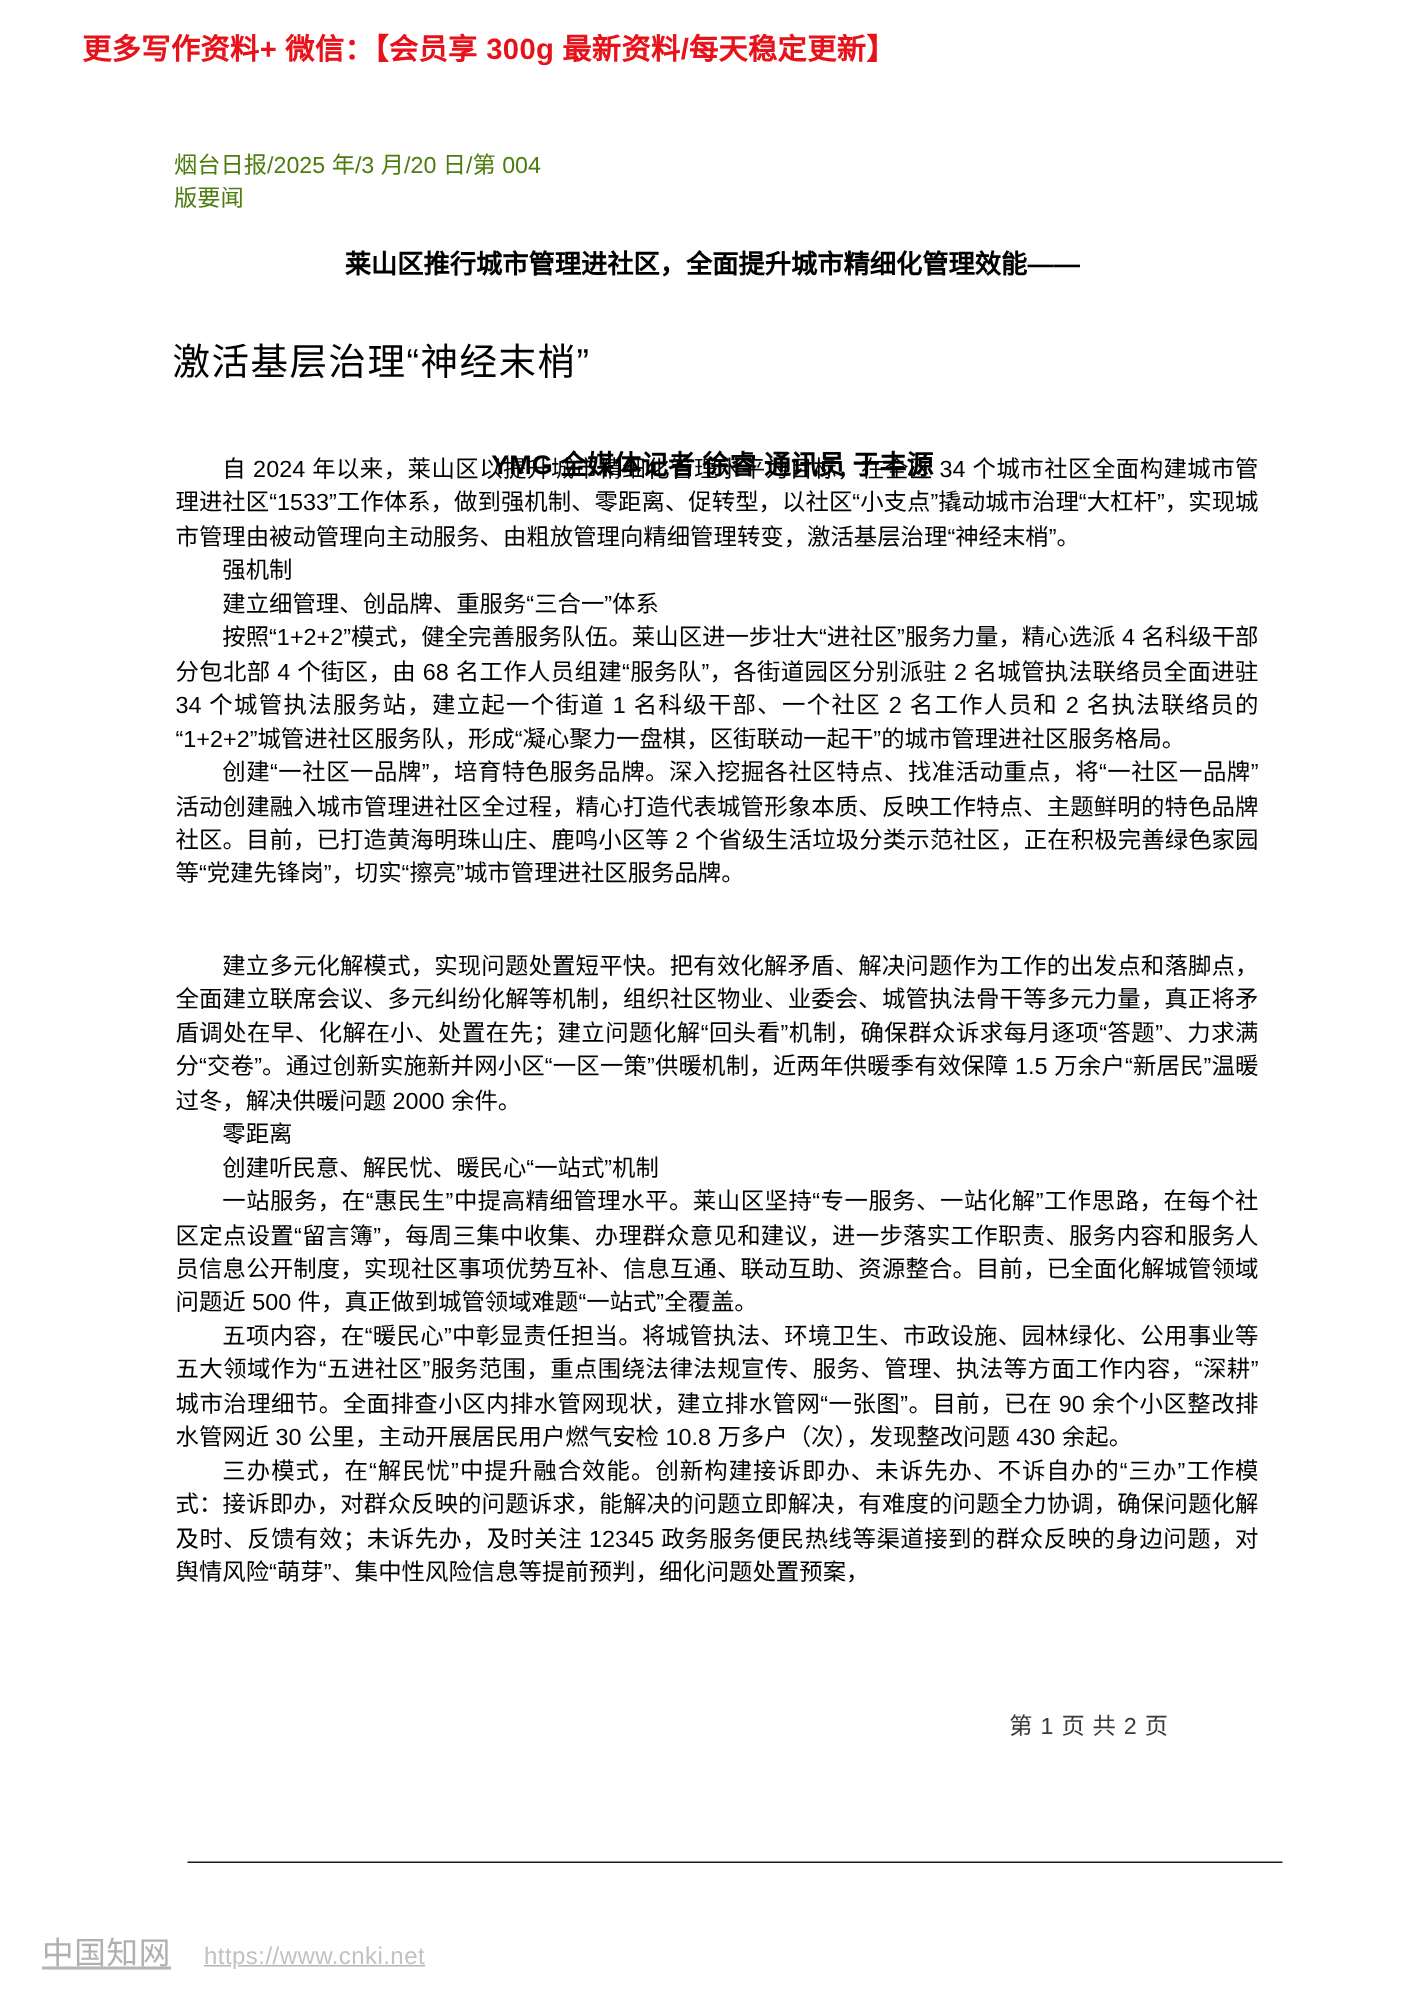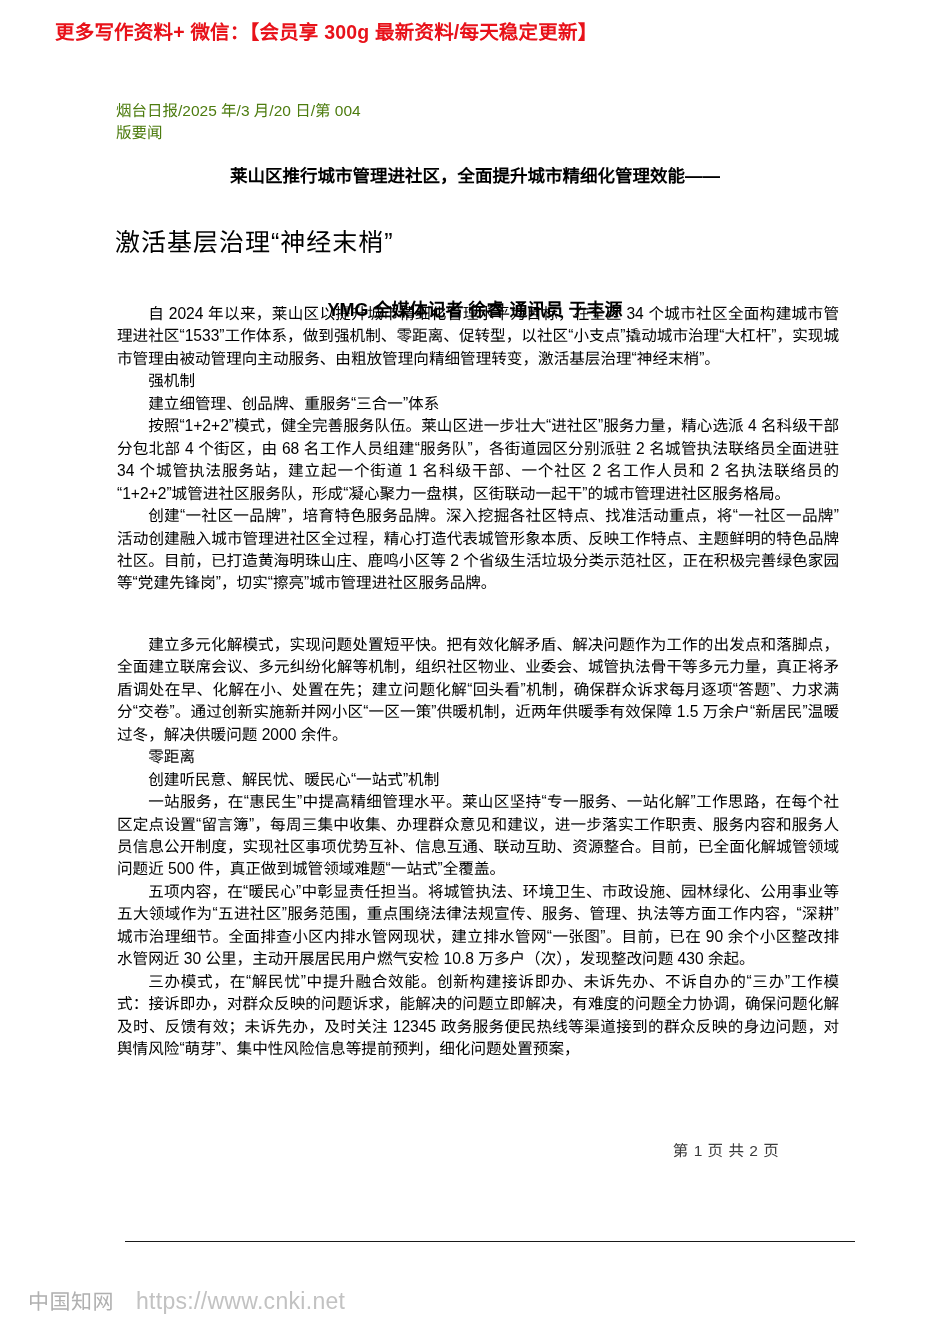--- a/index.html
+++ b/index.html
@@ -127,29 +127,30 @@
 
   
   .cnki-footer {
     position: absolute;
     left: 28px;
     top: 1285px;
     display: flex;
     align-items: baseline;
     gap: 22px;
     color: #b4b4b4;
+    text-decoration: underline;
   }
   .cnki-logo {
     font-size: 21px;
     letter-spacing: 0.5px;
     color: #b0b0b0;
     font-family: "DejaVu Sans", "Liberation Sans", sans-serif;
   }
   .cnki-url {
-    font-size: 23px;
+    font-size: 16px;
     color: #c2c2c2;
     letter-spacing: 0.3px;
     font-family: "Liberation Sans", sans-serif;
   }
 </style>
 </head>
 <body>
 
 <div class="promo-banner">更多写作资料+ 微信：【会员享 300g 最新资料/每天稳定更新】</div>
 

